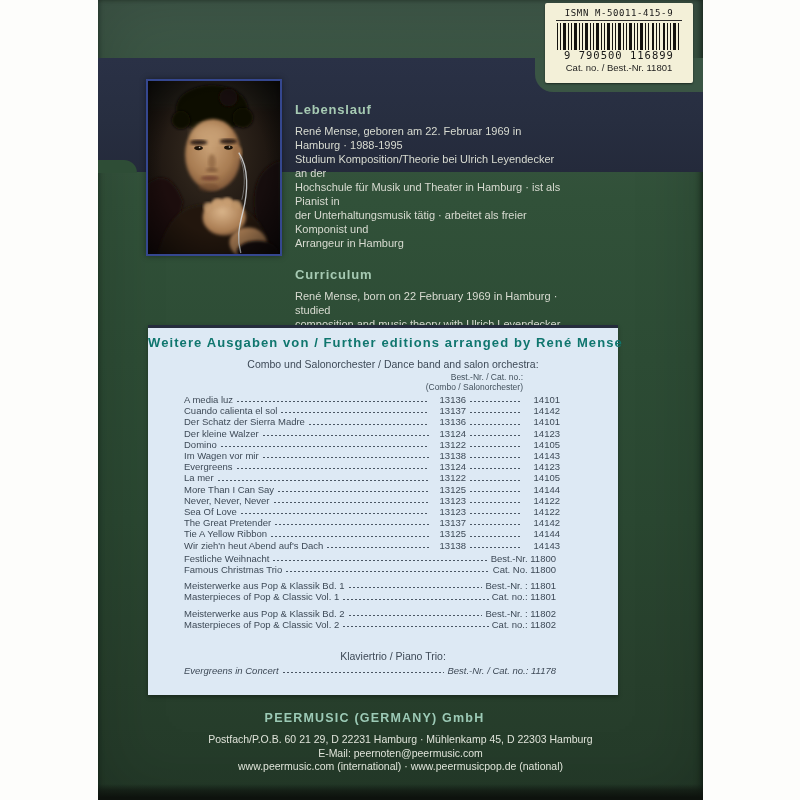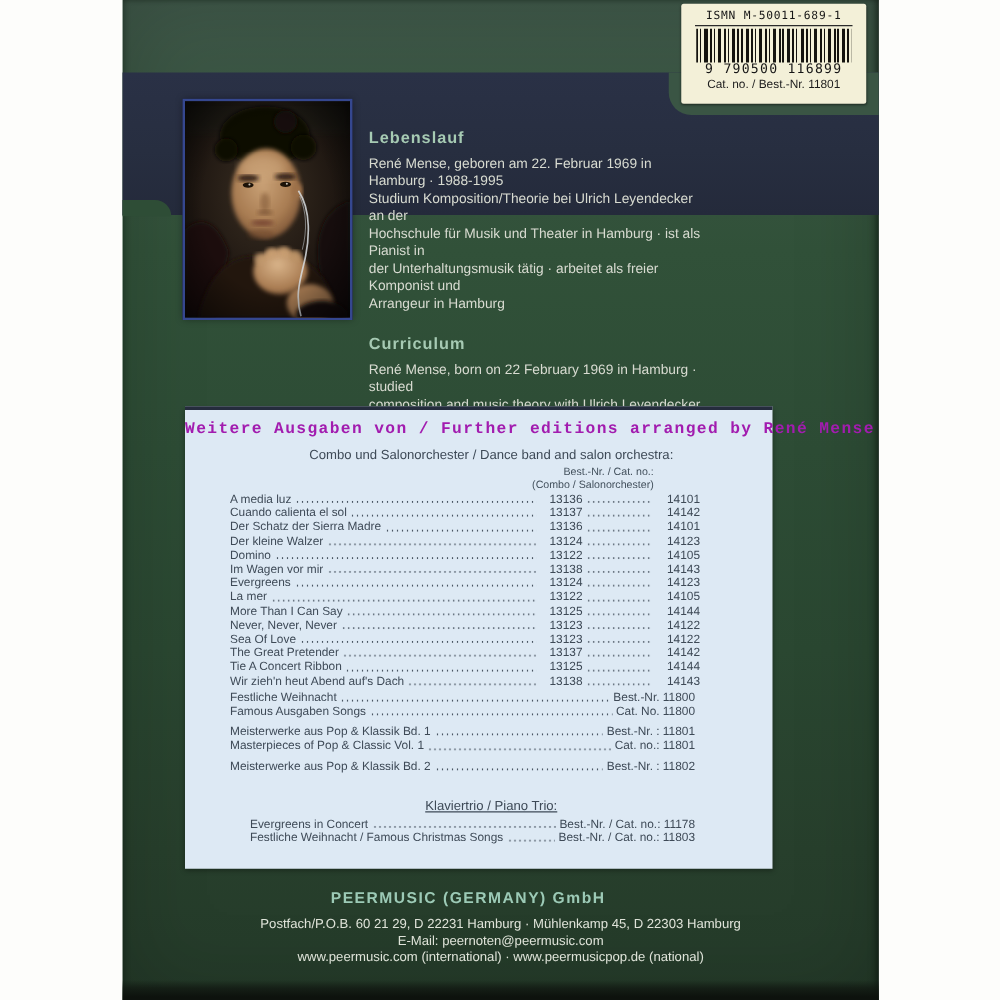--- a/index.html
+++ b/index.html
@@ -42,30 +42,30 @@
   
   .bio{position:absolute;left:197px;top:102px;width:268px;}
   .bio-h{font-size:13px;font-weight:bold;letter-spacing:.8px;color:#a6cab3;}
   .bio-t{font-size:11px;line-height:14px;color:#d8dbd1;margin-top:7px;white-space:pre-line;}
   .bio-h.mt{margin-top:17px;}
   
   .ebox{position:absolute;left:50px;top:325px;width:470px;height:370px;
         background:#dde9f4;border-top:3px solid #252c3d;box-sizing:border-box;
         box-shadow:0 2px 4px rgba(0,0,0,.35);color:#3e4a57;}
   .ebox-title{margin-top:7px;text-align:center;font-size:13px;font-weight:bold;
-        letter-spacing:1.1px;color:#a21caf;white-space:nowrap;font-family:Liberation Mono, monospace;}
+        letter-spacing:1.1px;color:#0f766e;white-space:nowrap;}
   .sec-h{text-align:center;font-size:10.5px;color:#3e4a57;padding-left:20px;}
   .sec-h.combo{margin-top:8px;}
   .sec-h.quartet{margin-top:4px;}
-  .sec-h.trio{margin-top:20px;text-decoration:underline;}
+  .sec-h.trio{margin-top:20px;}
   .col-labels{margin:3px 95px 0 0;text-align:right;font-size:8.5px;line-height:9.5px;color:#42505c;}
   .rows{font-size:9.5px;line-height:11.2px;}
   .rows.combo{margin:2px 58px 0 36px;}
   .rows.quartet{margin:2px 62px 0 36px;}
-  .rows.trio{margin:3px 62px 0 52px;}
+  .rows.trio{margin:3px 62px 0 36px;font-style:italic;}
   .qgroup{margin-bottom:5px;}
   .lrow{display:flex;align-items:baseline;white-space:nowrap;}
   .ltitle{flex:0 0 auto;}
   .leader{flex:1 1 auto;align-self:flex-end;height:3px;margin:0 3px 2px;
           background-image:radial-gradient(circle,#4a5663 .7px,rgba(0,0,0,0) .9px);
           background-size:4px 3px;background-repeat:repeat-x;background-position:0 100%;}
   .leader.mid{flex:0 0 52px;}
   .num1{flex:0 0 34px;text-align:right;}
   .num2{flex:0 0 36px;text-align:right;}
   .lref{flex:0 0 auto;text-align:right;}
@@ -81,21 +81,21 @@
 <body>
 
 <div class="stage">
   <div class="page">
 
     <div class="band"></div>
     <div class="band-notch-tr"></div>
     <div class="band-notch-bl"></div>
 
     <div class="barcode-box">
-      <div class="ismn">ISMN M-50011-689-1</div>
+      <div class="ismn">ISMN M-50011-415-9</div>
       <div class="ismn-rule"></div>
       <div class="bars"></div>
       <div class="ean">9 790500 116899</div>
       <div class="catno">Cat. no. / Best.-Nr. 11801</div>
     </div>
 
     <div class="photo">
       <svg viewBox="0 0 128 169" preserveAspectRatio="none">
         <defs>
           <radialGradient id="bgG" cx="48%" cy="42%" r="75%">
@@ -261,21 +261,21 @@
             <span class="num2">14122</span>
           </div>
           <div class="lrow">
             <span class="ltitle">The Great Pretender</span>
             <span class="leader"></span>
             <span class="num1">13137</span>
             <span class="leader mid"></span>
             <span class="num2">14142</span>
           </div>
           <div class="lrow">
-            <span class="ltitle">Tie A Concert Ribbon</span>
+            <span class="ltitle">Tie A Yellow Ribbon</span>
             <span class="leader"></span>
             <span class="num1">13125</span>
             <span class="leader mid"></span>
             <span class="num2">14144</span>
           </div>
           <div class="lrow">
             <span class="ltitle">Wir zieh'n heut Abend auf's Dach</span>
             <span class="leader"></span>
             <span class="num1">13138</span>
             <span class="leader mid"></span>
@@ -283,21 +283,21 @@
           </div>
         </div>
       <div class="rows quartet">
           <div class="qgroup">
             <div class="lrow">
               <span class="ltitle">Festliche Weihnacht</span>
               <span class="leader"></span>
               <span class="lref">Best.-Nr. 11800</span>
             </div>
             <div class="lrow">
-              <span class="ltitle">Famous Ausgaben Songs</span>
+              <span class="ltitle">Famous Christmas Trio</span>
               <span class="leader"></span>
               <span class="lref">Cat. No. 11800</span>
             </div>
           </div>
           <div class="qgroup">
             <div class="lrow">
               <span class="ltitle">Meisterwerke aus Pop &amp; Klassik Bd. 1</span>
               <span class="leader"></span>
               <span class="lref">Best.-Nr. : 11801</span>
             </div>
@@ -305,34 +305,34 @@
               <span class="ltitle">Masterpieces of Pop &amp; Classic Vol. 1</span>
               <span class="leader"></span>
               <span class="lref">Cat. no.: 11801</span>
             </div>
           </div>
           <div class="qgroup">
             <div class="lrow">
               <span class="ltitle">Meisterwerke aus Pop &amp; Klassik Bd. 2</span>
               <span class="leader"></span>
               <span class="lref">Best.-Nr. : 11802</span>
+            </div>
+            <div class="lrow">
+              <span class="ltitle">Masterpieces of Pop &amp; Classic Vol. 2</span>
+              <span class="leader"></span>
+              <span class="lref">Cat. no.: 11802</span>
             </div>
           </div>
         </div>
       <div class="sec-h trio">Klaviertrio / Piano Trio:</div>
       <div class="rows trio">
           <div class="lrow">
             <span class="ltitle">Evergreens in Concert</span>
             <span class="leader"></span>
             <span class="lref">Best.-Nr. / Cat. no.: 11178</span>
-          </div>
-          <div class="lrow">
-            <span class="ltitle">Festliche Weihnacht / Famous Christmas Songs</span>
-            <span class="leader"></span>
-            <span class="lref">Best.-Nr. / Cat. no.: 11803</span>
           </div>
         </div>
     </div>
 
     <div class="company">PEERMUSIC (GERMANY) GmbH</div>
     <div class="addr">
       <div>Postfach/P.O.B. 60 21 29, D 22231 Hamburg · Mühlenkamp 45, D 22303 Hamburg</div>
       <div>E-Mail: peernoten@peermusic.com</div>
       <div>www.peermusic.com (international) · www.peermusicpop.de (national)</div>
     </div>

